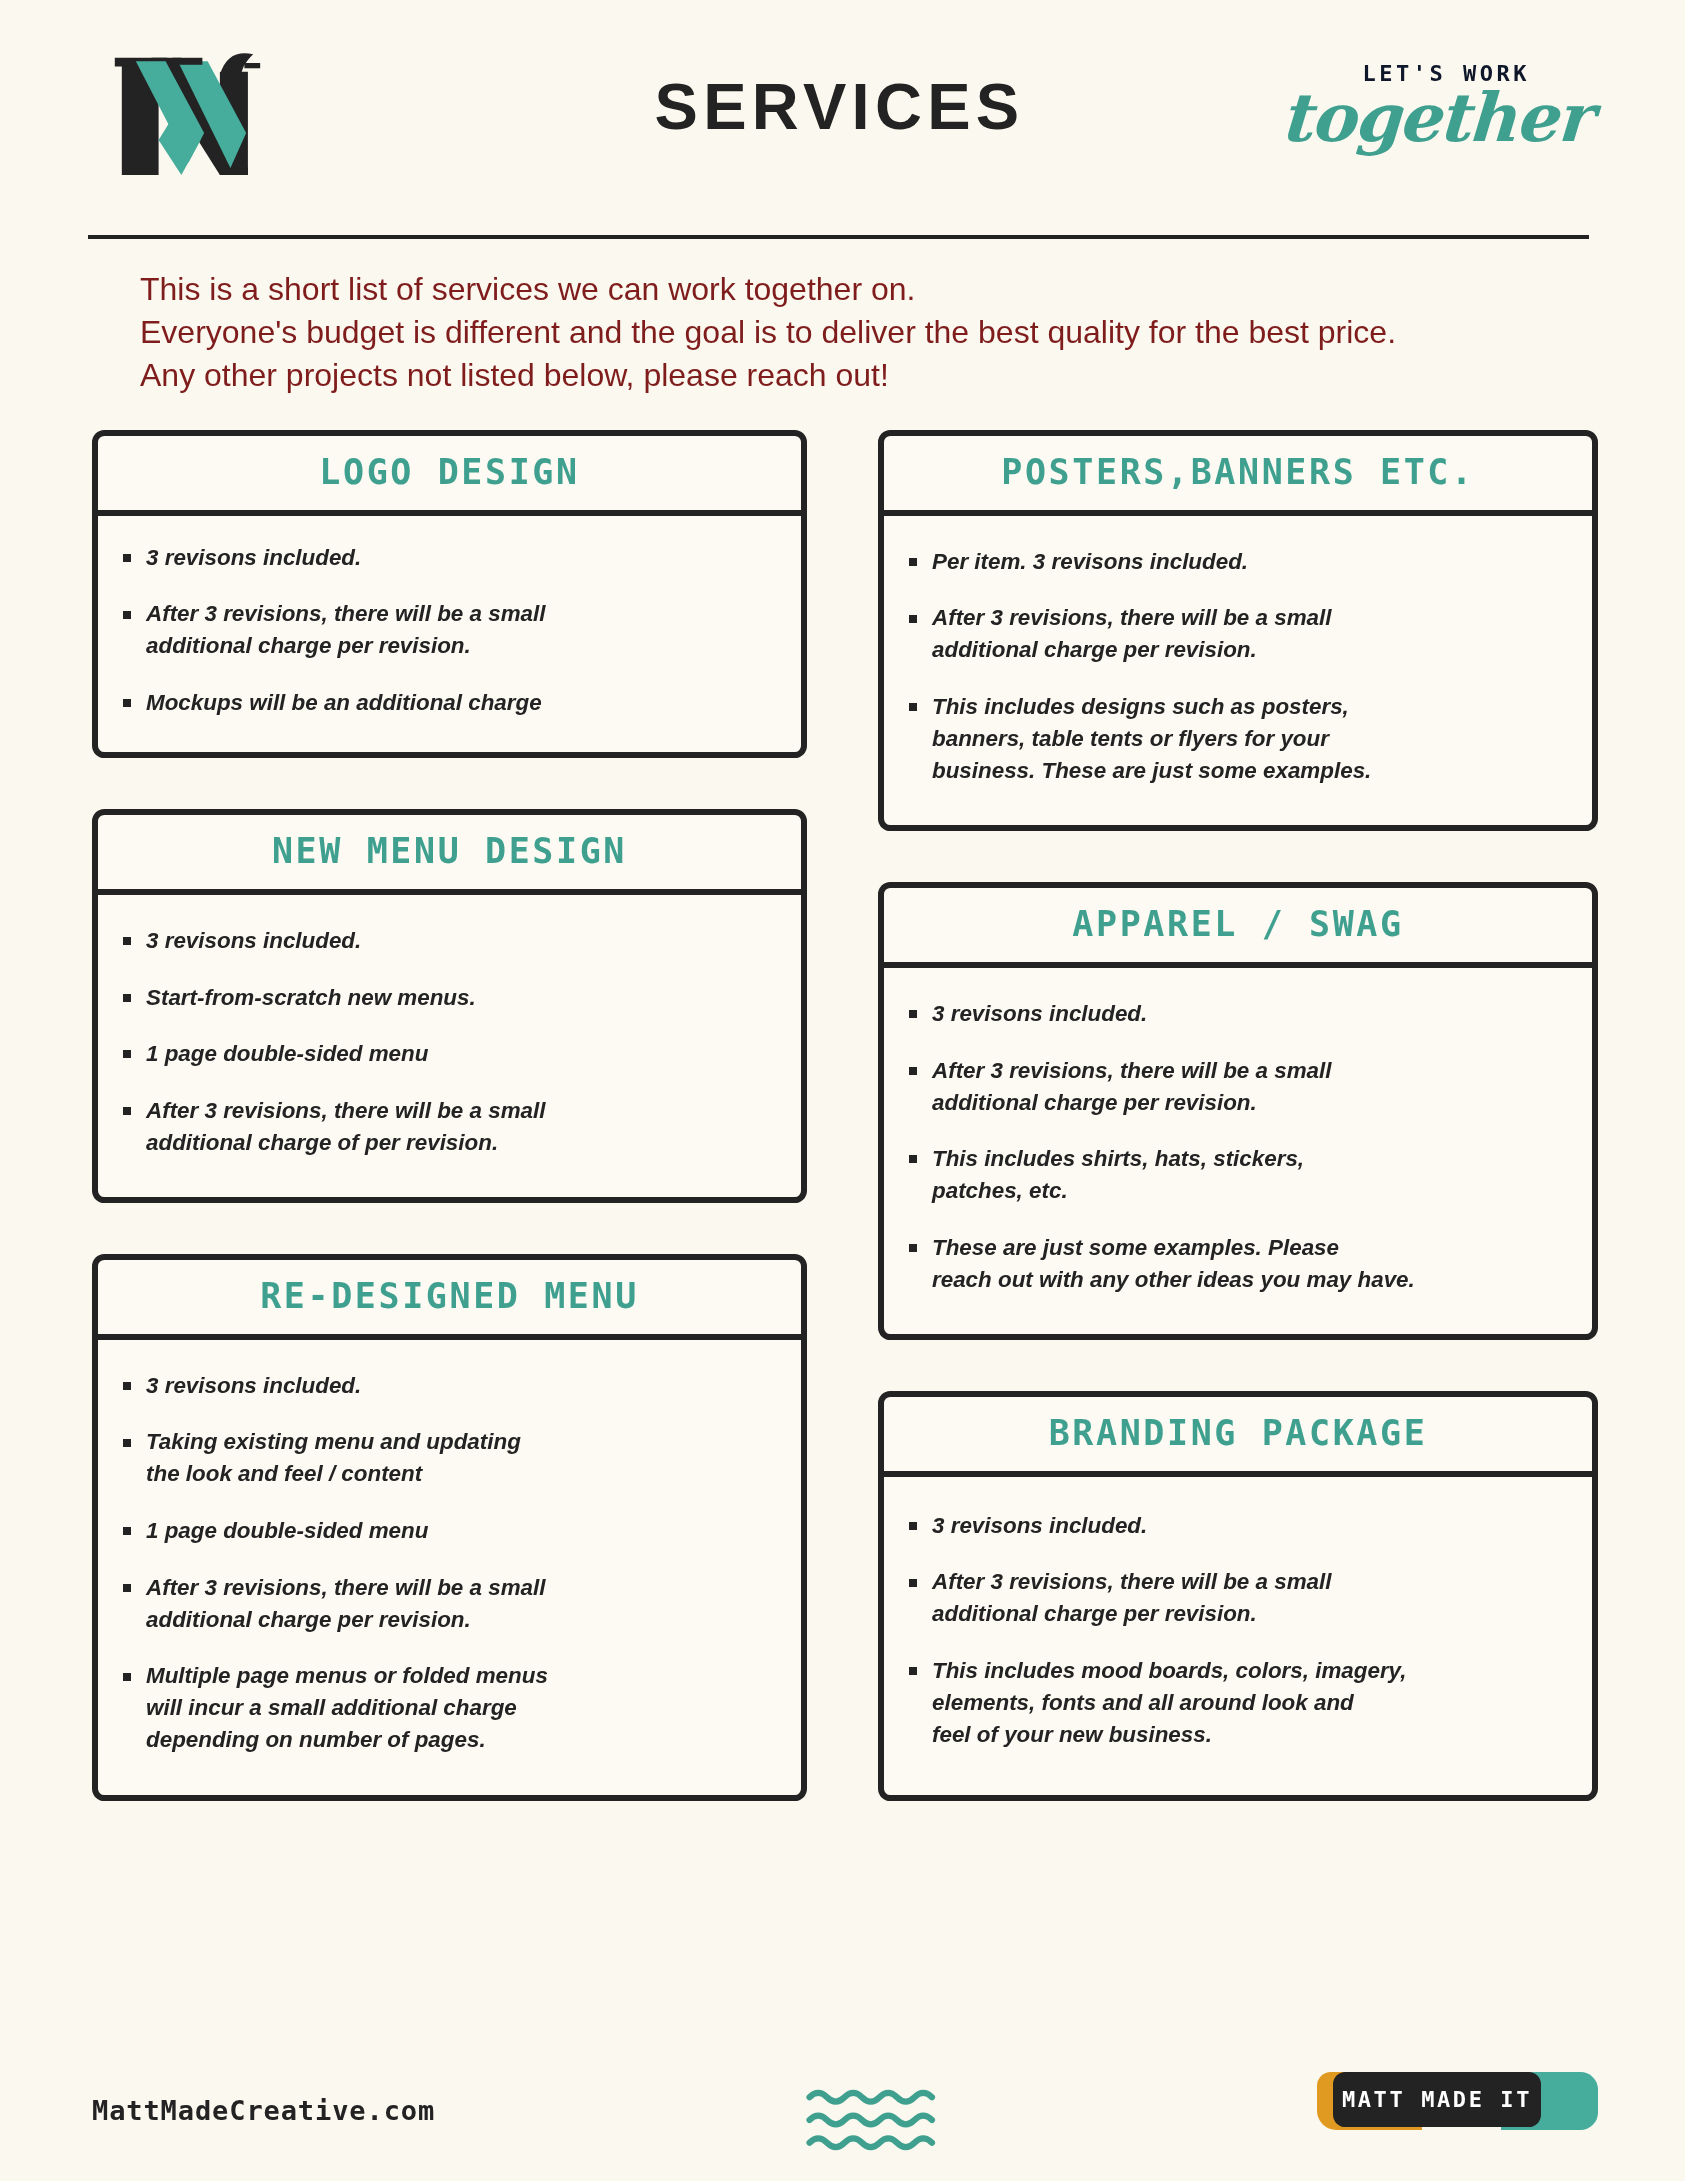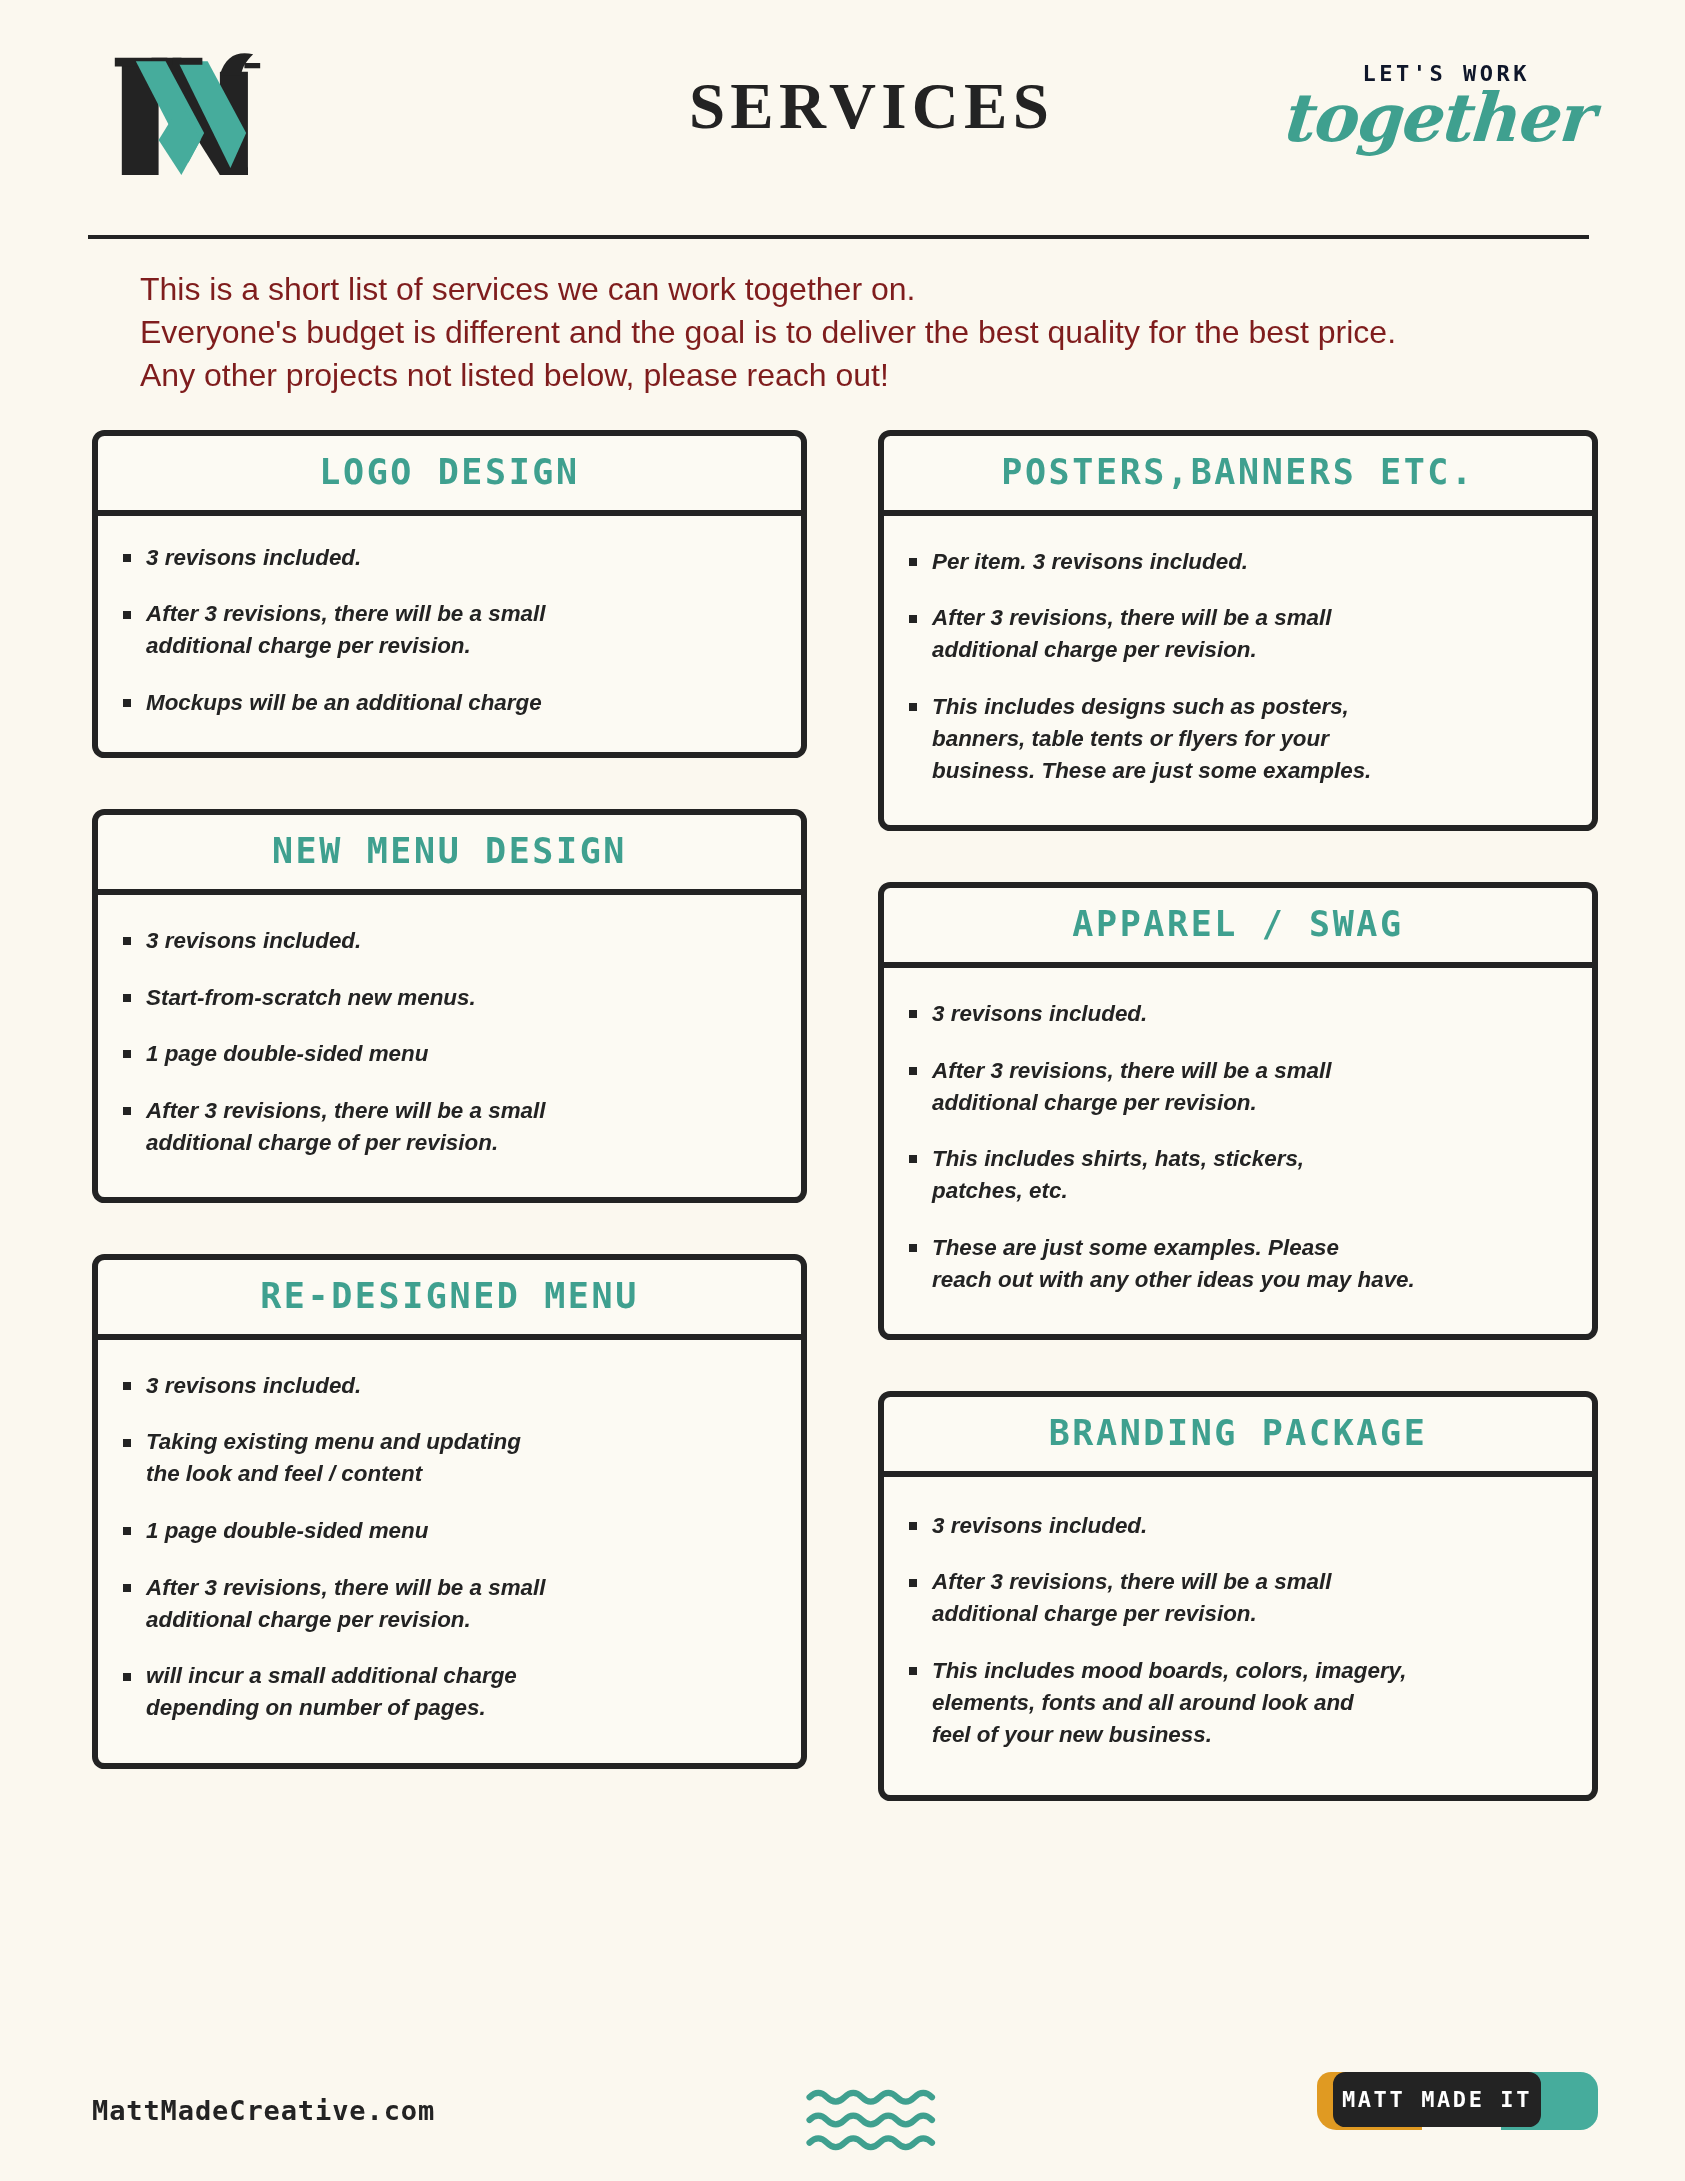--- a/index.html
+++ b/index.html
@@ -13,23 +13,23 @@
   }
 
   
   .header {
     position:absolute; left:88px; top:26px; width:1510px; height:180px;
   }
   .logo-wrap { position:absolute; left:8.8px; top:8.8px; width:202px; height:162px; }
   .logo-svg { display:block; width:202px; height:162px; }
 
   .page-title {
-    position:absolute; left:520px; top:48px; width:527px;
+    position:absolute; left:488px; top:48px; width:527px;
     text-align:center;
-    font-family:Liberation Serif, serif;
+    font-family:Liberation Sans, sans-serif;
     font-weight:bold;
     font-size:65px;
     letter-spacing:5.3px;
     color:#232323;
     line-height:1;
   }
 
   .tagline { position:absolute; right:0px; top:35px; width:316px; height:123px; text-align:right; }
   .tagline-top {
     font-family:"DejaVu Sans Mono", monospace;
@@ -263,20 +263,21 @@
               <span class="ln">the look and feel / content</span>
             </li>
           <li>
               <span class="ln">1 page double-sided menu</span>
             </li>
           <li>
               <span class="ln">After 3 revisions, there will be a small</span>
               <span class="ln">additional charge per revision.</span>
             </li>
           <li>
+              <span class="ln">Multiple page menus or folded menus</span>
               <span class="ln">will incur a small additional charge</span>
               <span class="ln">depending on number of pages.</span>
             </li>
         </ul>
       </div>
     </div>
 
   </div>
 
   <div class="col col-right">

